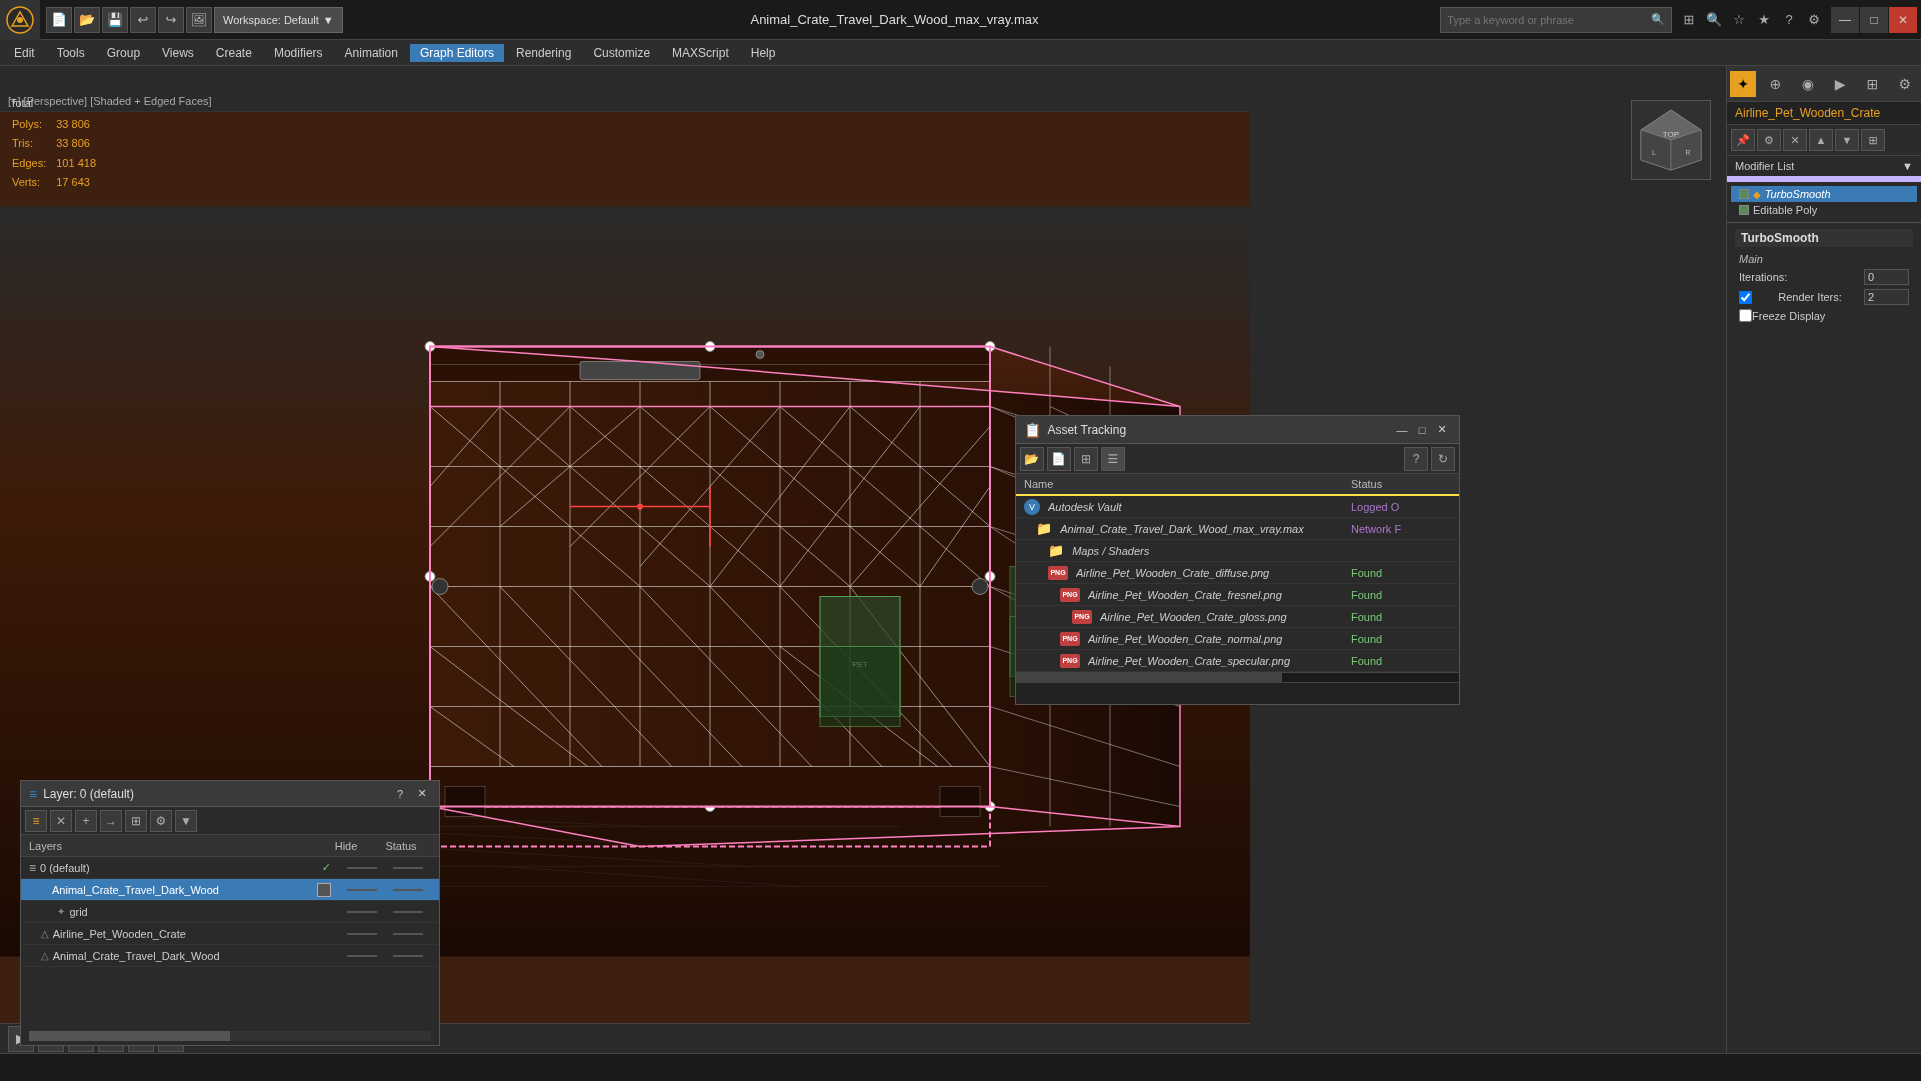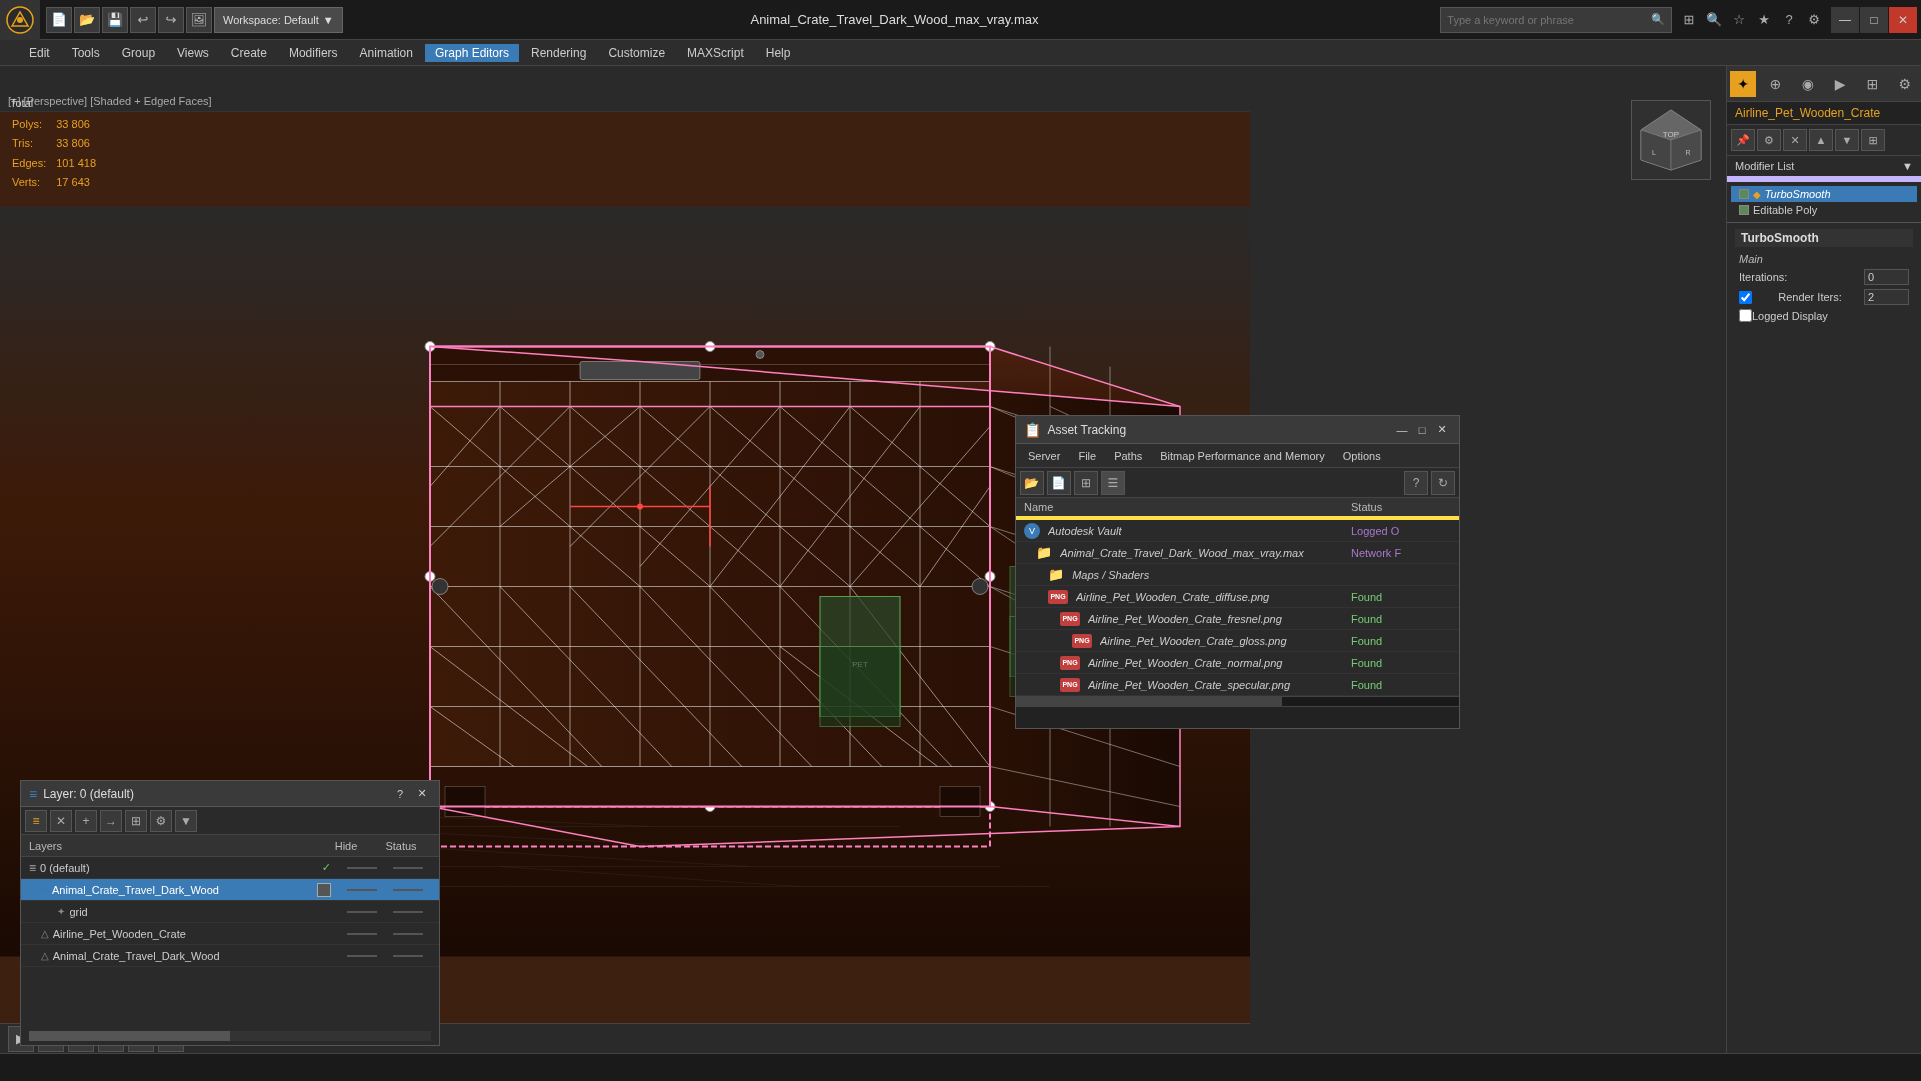--- a/index.html
+++ b/index.html
@@ -121,21 +121,21 @@
       cursor: pointer;
     }
 
     
     #menu-bar {
       height: 26px;
       background: #2d2d2d;
       display: flex;
       align-items: center;
       border-bottom: 1px solid #444;
-      padding: 0 19px;
+      padding: 0 4px;
       gap: 2px;
     }
     .menu-item {
       padding: 2px 10px;
       cursor: pointer;
       color: #ccc;
       font-size: 12px;
     }
     .menu-item.active { background: #3a7ab5; color: #fff; }
 
@@ -502,21 +502,21 @@
       font-size: 12px;
       color: #aaa;
       cursor: pointer;
     }
     #asset-header {
       height: 22px;
       background: #333;
       display: flex;
       align-items: center;
       padding: 0 8px;
-      border-bottom: 4px solid #fde047;
+      border-bottom: 2px solid #fde047;
       font-size: 11px;
       color: #bbb;
       gap: 4px;
     }
     .ah-name { flex: 1; }
     .ah-status { width: 100px; }
     .asset-row {
       height: 22px;
       display: flex;
       align-items: center;
@@ -934,21 +934,21 @@
       <span>Iterations:</span>
       <input type="text" class="prop-spinbox" value="0" style="">
     </div>
     <div class="prop-row">
       <input type="checkbox" checked="" style="">
       <span>Render Iters:</span>
       <input type="text" class="prop-spinbox" value="2" style="">
     </div>
     <div class="isoline-row">
       <input type="checkbox" style="">
-      <span>Logged Display</span>
+      <span>Freeze Display</span>
     </div>
   </div>
 </div>
 
 <div id="bottom-toolbar">
   <div class="tb-btn">▶</div>
   <div class="tb-btn">■</div>
   <div class="tb-btn">|◀</div>
   <div class="tb-btn">▶|</div>
   <div class="tb-btn">🔑</div>
@@ -1032,27 +1032,20 @@
     <div id="asset-title">
       <span style="color:#3a7ab5; font-size:14px;">📋</span>
       <span>Asset Tracking</span>
     </div>
     <div id="asset-win-controls">
       <div class="asset-win-btn">—</div>
       <div class="asset-win-btn">□</div>
       <div class="asset-win-btn">✕</div>
     </div>
   </div>
-  <div id="asset-menu-bar">
-    <div class="asset-menu-item">Server</div>
-    <div class="asset-menu-item">File</div>
-    <div class="asset-menu-item">Paths</div>
-    <div class="asset-menu-item">Bitmap Performance and Memory</div>
-    <div class="asset-menu-item">Options</div>
-  </div>
   <div id="asset-toolbar">
     <div class="asset-tool-btn">📂</div>
     <div class="asset-tool-btn">📄</div>
     <div class="asset-tool-btn">⊞</div>
     <div class="asset-tool-btn" style="background:#4a4a4a;">☰</div>
     <div style="flex:1;"></div>
     <div class="asset-tool-btn">?</div>
     <div class="asset-tool-btn">↻</div>
   </div>
   <div id="asset-header">

